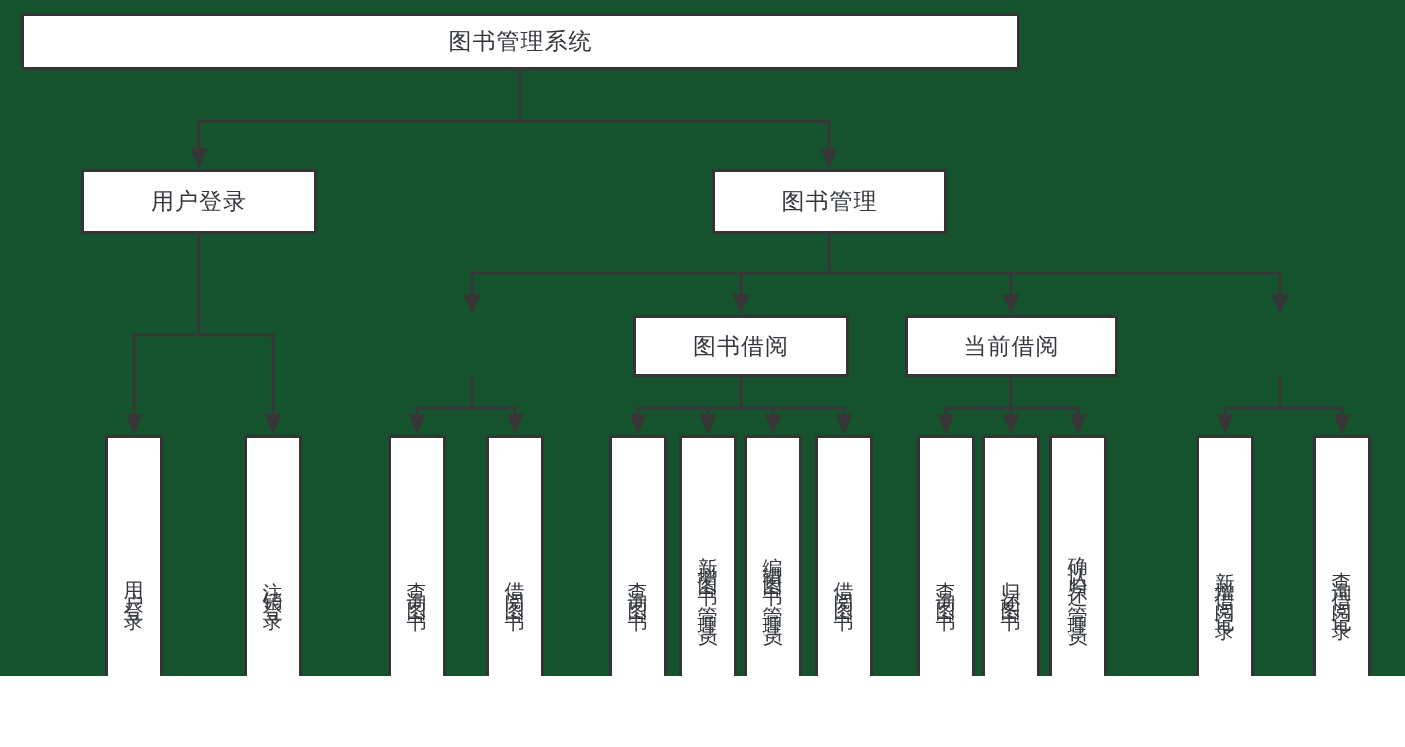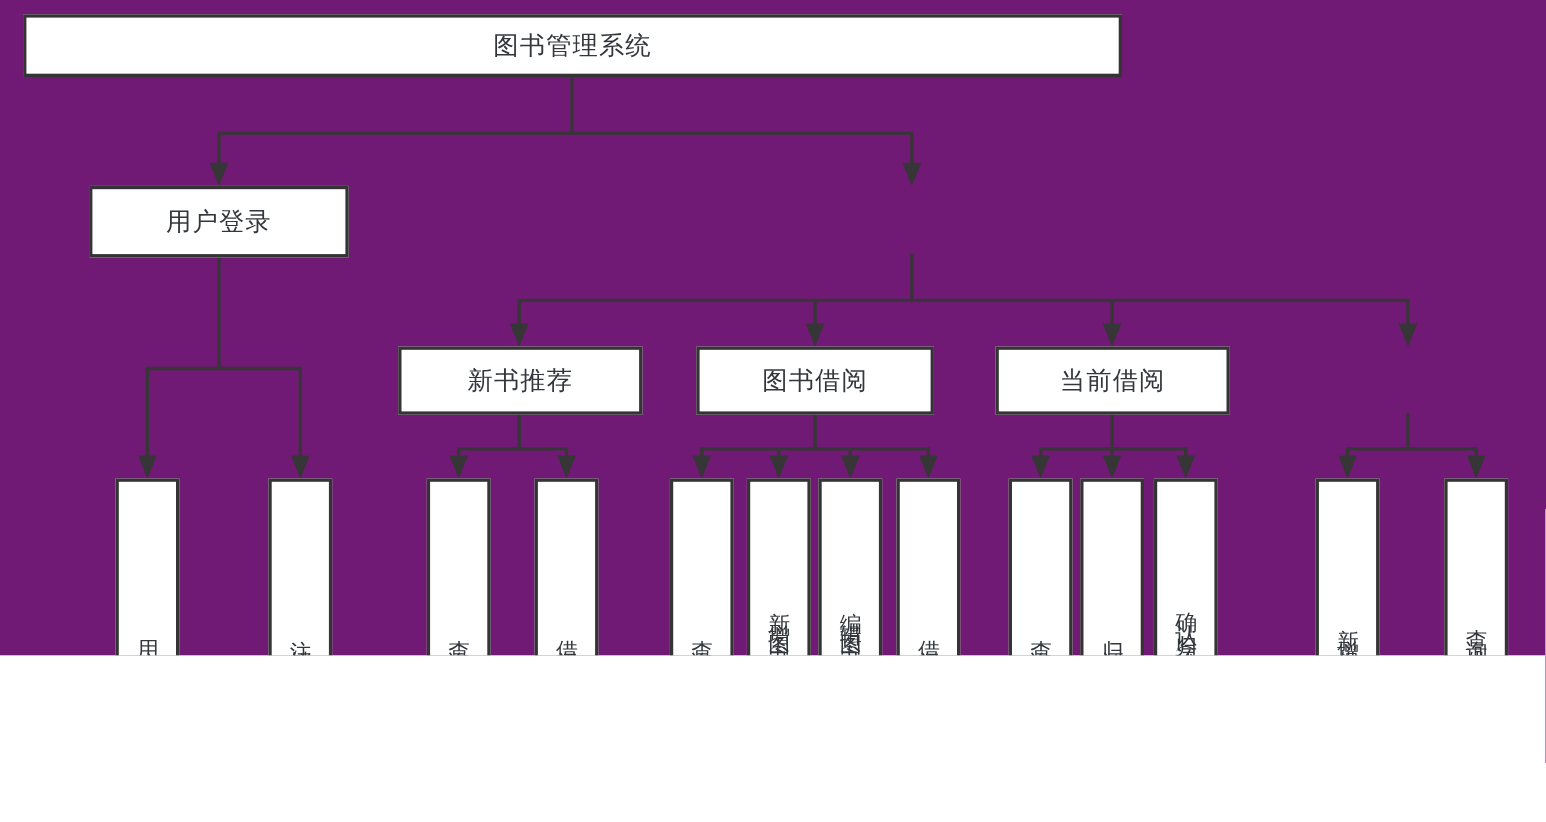--- a/index.html
+++ b/index.html
@@ -1,20 +1,20 @@
 <!DOCTYPE html>
 <html><head>
 <meta charset="utf-8">
 <style>
   html, body { margin: 0; padding: 0; background: #ffffff; }
   .canvas {
     position: relative;
     width: 1405px;
-    height: 596px;
-    background: #701a75;
+    height: 676px;
+    background: #14532d;
     overflow: hidden;
     font-family: "Liberation Sans", "DejaVu Sans", sans-serif;
   }
   svg.wires { position: absolute; left: 0; top: 0; z-index: 1; }
   svg.wires path { stroke: #363636; stroke-width: 3; fill: none; stroke-linecap: square; }
   svg.wires polygon { fill: #363636; stroke: none; }
   .box {
     position: absolute;
     box-sizing: border-box;
     border: 3px solid #343434;
@@ -87,22 +87,22 @@
         <polygon points="1002.5,414 1019.5,414 1011,435"></polygon>
         <polygon points="1069.5,414 1086.5,414 1078,435"></polygon>
         <polygon points="1216.5,414 1233.5,414 1225,435"></polygon>
         <polygon points="1333.5,414 1350.5,414 1342,435"></polygon>
       </g>
   </svg>
 
   <div class="box h root" style="left:21px;top:13px;width:999px;height:57px">图书管理系统</div>
 
   <div class="box h" style="left:81px;top:169px;width:236px;height:65px">用户登录</div>
+  <div class="box h" style="left:712px;top:169px;width:235px;height:65px">图书管理</div>
 
-  <div class="box h" style="left:362px;top:315px;width:222px;height:62px">新书推荐</div>
   <div class="box h" style="left:905px;top:315px;width:213px;height:62px">当前借阅</div>
   <div class="box h" style="left:633px;top:315px;width:216px;height:62px">图书借阅</div>
 
   <div class="box v" style="left:105px;top:435px;width:58px;height:302px">用户登录</div>
   <div class="box v" style="left:244px;top:435px;width:58px;height:302px">注销登录</div>
 
   <div class="box v" style="left:388px;top:435px;width:58px;height:302px">查询图书</div>
   <div class="box v" style="left:486px;top:435px;width:58px;height:302px">借阅图书</div>
 
   <div class="box v" style="left:609px;top:435px;width:58px;height:302px">查询图书</div>

